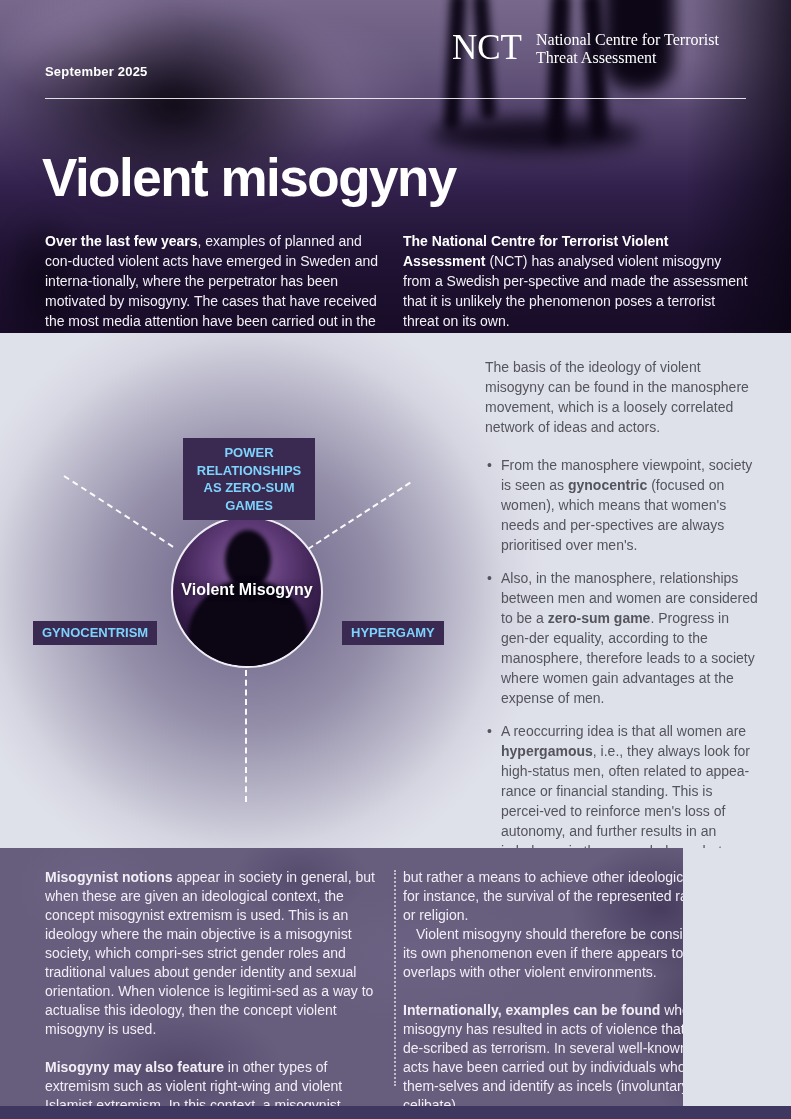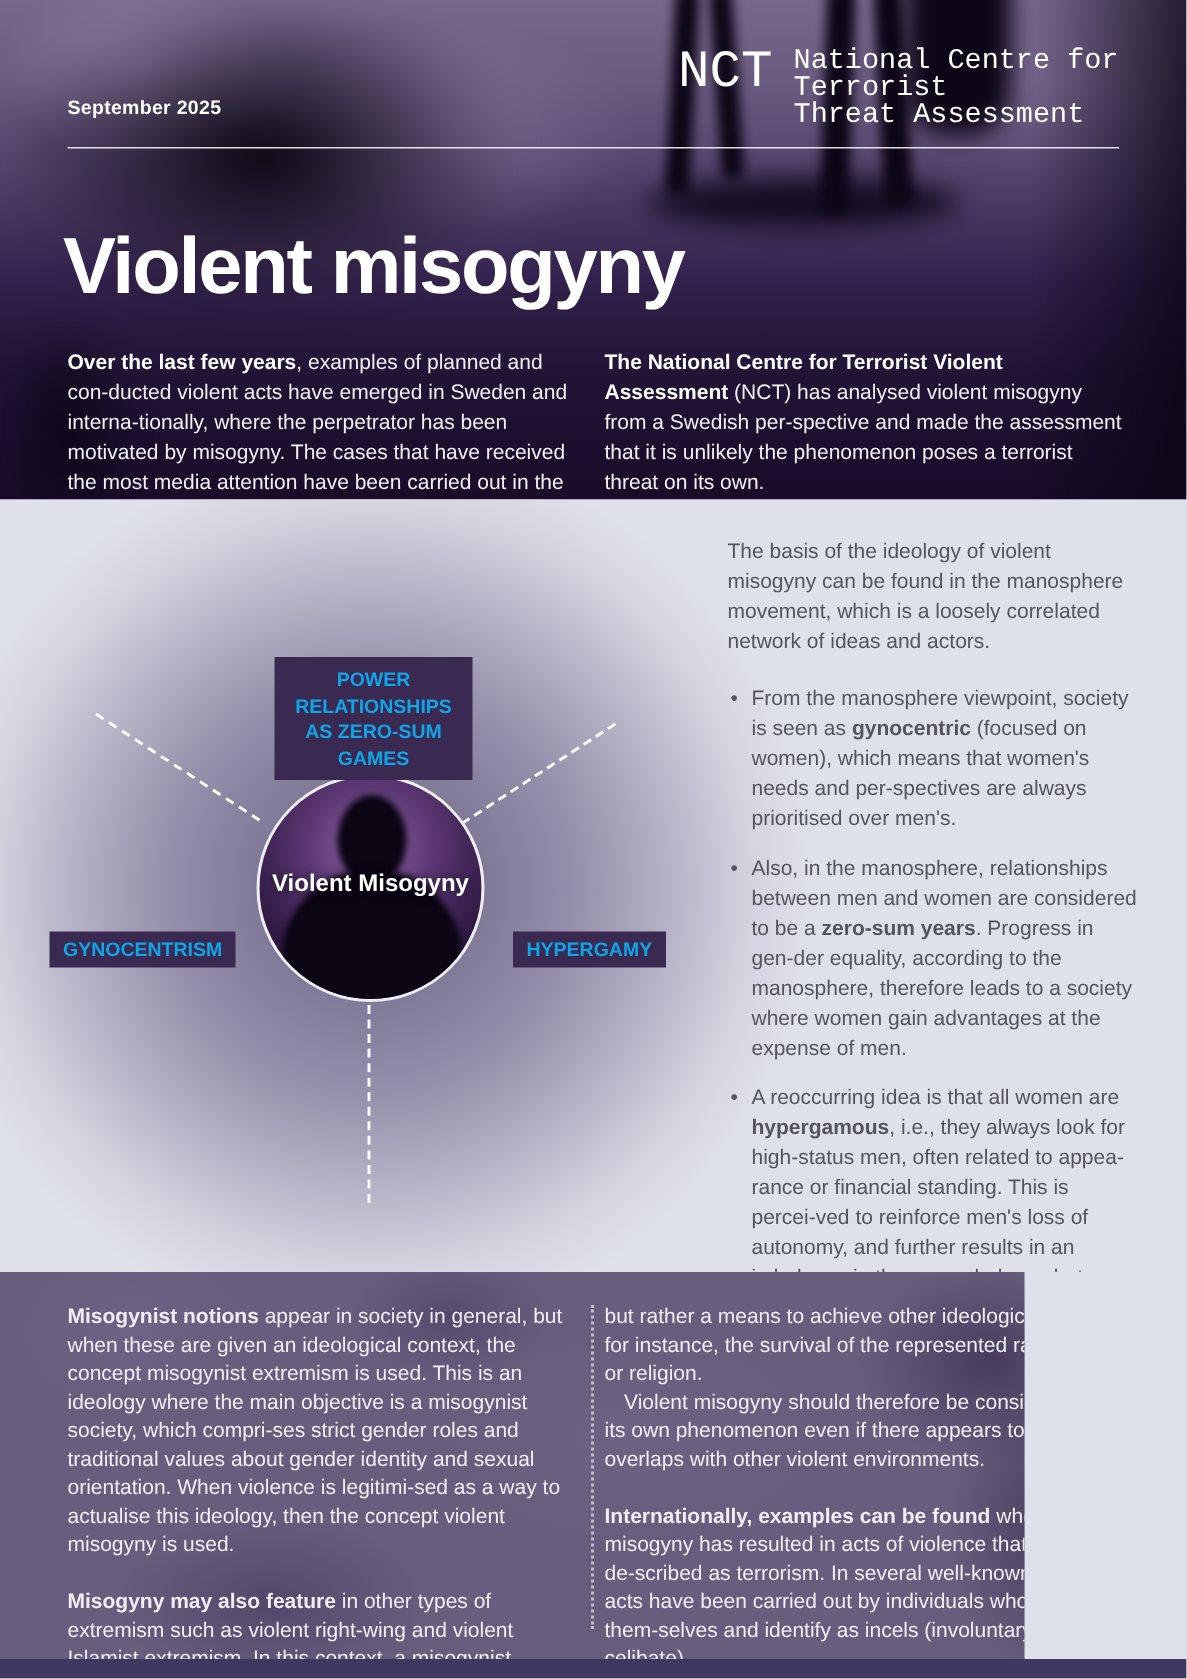--- a/index.html
+++ b/index.html
@@ -33,41 +33,41 @@
     background:linear-gradient(90deg, rgba(10,5,18,0), rgba(10,5,18,.75)); }
   .corner-left{ left:-30px; top:-20px; width:90px; height:150px; border-radius:50%;
     background:radial-gradient(closest-side, rgba(10,5,18,.8), rgba(10,5,18,0)); filter:blur(8px); }
   .date{
     position:absolute; left:45px; top:64px; color:#fff;
     font-size:13px; font-weight:bold; letter-spacing:.2px; z-index:5;
   }
   .rule{ position:absolute; left:45px; top:98px; width:701px; height:1px;
     background:rgba(255,255,255,.85); z-index:5; }
   .brand{ position:absolute; left:452px; top:28px; z-index:5; display:flex; align-items:flex-start;
-    font-family:Liberation Mono, monospace; color:#fff; }
+    font-family:Liberation Serif, serif; color:#fff; }
   .brand .logo{ font-size:35px; line-height:40px; font-weight:400; letter-spacing:0; }
-  .brand .org{ margin-left:14px; margin-top:3px; font-size:19px; line-height:18px; letter-spacing:0; }
+  .brand .org{ margin-left:14px; margin-top:3px; font-size:16px; line-height:18px; letter-spacing:0; }
   .title{
     position:absolute; left:42px; top:147px; z-index:5; color:#fff;
     font-size:53px; font-weight:bold; letter-spacing:-1.5px;
   }
   .intro{ position:absolute; top:231px; z-index:5; color:#f3f0f6;
     font-size:14px; line-height:20px; }
   .intro.left{ left:45px; width:342px; }
   .intro.right{ left:403px; width:345px; }
   .intro b{ color:#fff;text-align:center; }
   
   .middle{
     position:absolute; top:333px; left:0; width:791px; height:515px; overflow:hidden;
     background:
       radial-gradient(circle 305px at 247px 259px, #6e6888 0%, #7b7494 20%, #948ea9 44%, #b9b7c9 68%, #d5d5e1 84%, rgba(223,225,234,0) 98%),
       #dfe1ea;
   }
   .node{
-    position:absolute; background:#3a2a52; color:#0ea5e9; font-weight:bold;
+    position:absolute; background:#3a2a52; color:#7dd3fc; font-weight:bold;
     font-size:13px; line-height:17.5px; text-align:center; z-index:4;
   }
   .node-top{ left:183px; top:105px; width:132px; padding:6px 4px; }
   .node-left{ left:33px; top:288px; padding:3px 9px; }
   .node-right{ left:342px; top:288px; padding:3px 9px; }
   .dash{ position:absolute; z-index:2; }
   .dash-ur{ left:308px; top:215px; width:122px; border-top:2px dashed rgba(255,255,255,.95);
     transform:rotate(-33deg); transform-origin:left center; }
   .dash-ul{ left:64px; top:142px; width:130px; border-top:2px dashed rgba(255,255,255,.95);
     transform:rotate(33deg); transform-origin:left center; }
@@ -171,21 +171,21 @@
 
   <div class="ideology">
     <p>The basis of the ideology of violent misogyny can be found in the manosphere movement, which is a loosely correlated network of ideas and actors.</p>
     <ul class="bullets">
       <li>
         <span class="marker">•</span>
         <span>From the manosphere viewpoint, society is seen as </span><b>gynocentric</b><span> (focused on women), which means that women's needs and per-spectives are always prioritised over men's.</span>
       </li>
       <li>
         <span class="marker">•</span>
-        <span>Also, in the manosphere, relationships between men and women are considered to be a </span><b>zero-sum years</b><span>. Progress in gen-der equality, according to the manosphere, therefore leads to a society where women gain advantages at the expense of men.</span>
+        <span>Also, in the manosphere, relationships between men and women are considered to be a </span><b>zero-sum game</b><span>. Progress in gen-der equality, according to the manosphere, therefore leads to a society where women gain advantages at the expense of men.</span>
       </li>
       <li>
         <span class="marker">•</span>
         <span>A reoccurring idea is that all women are </span><b>hypergamous</b><span>, i.e., they always look for high-status men, often related to appea-rance or financial standing. This is percei-ved to reinforce men's loss of autonomy, and further results in an imbalance in the power-balance between men, as only a few individuals will be rewarded.</span>
       </li>
     </ul>
   </div>
 </div>
 
 <div class="bottom">

